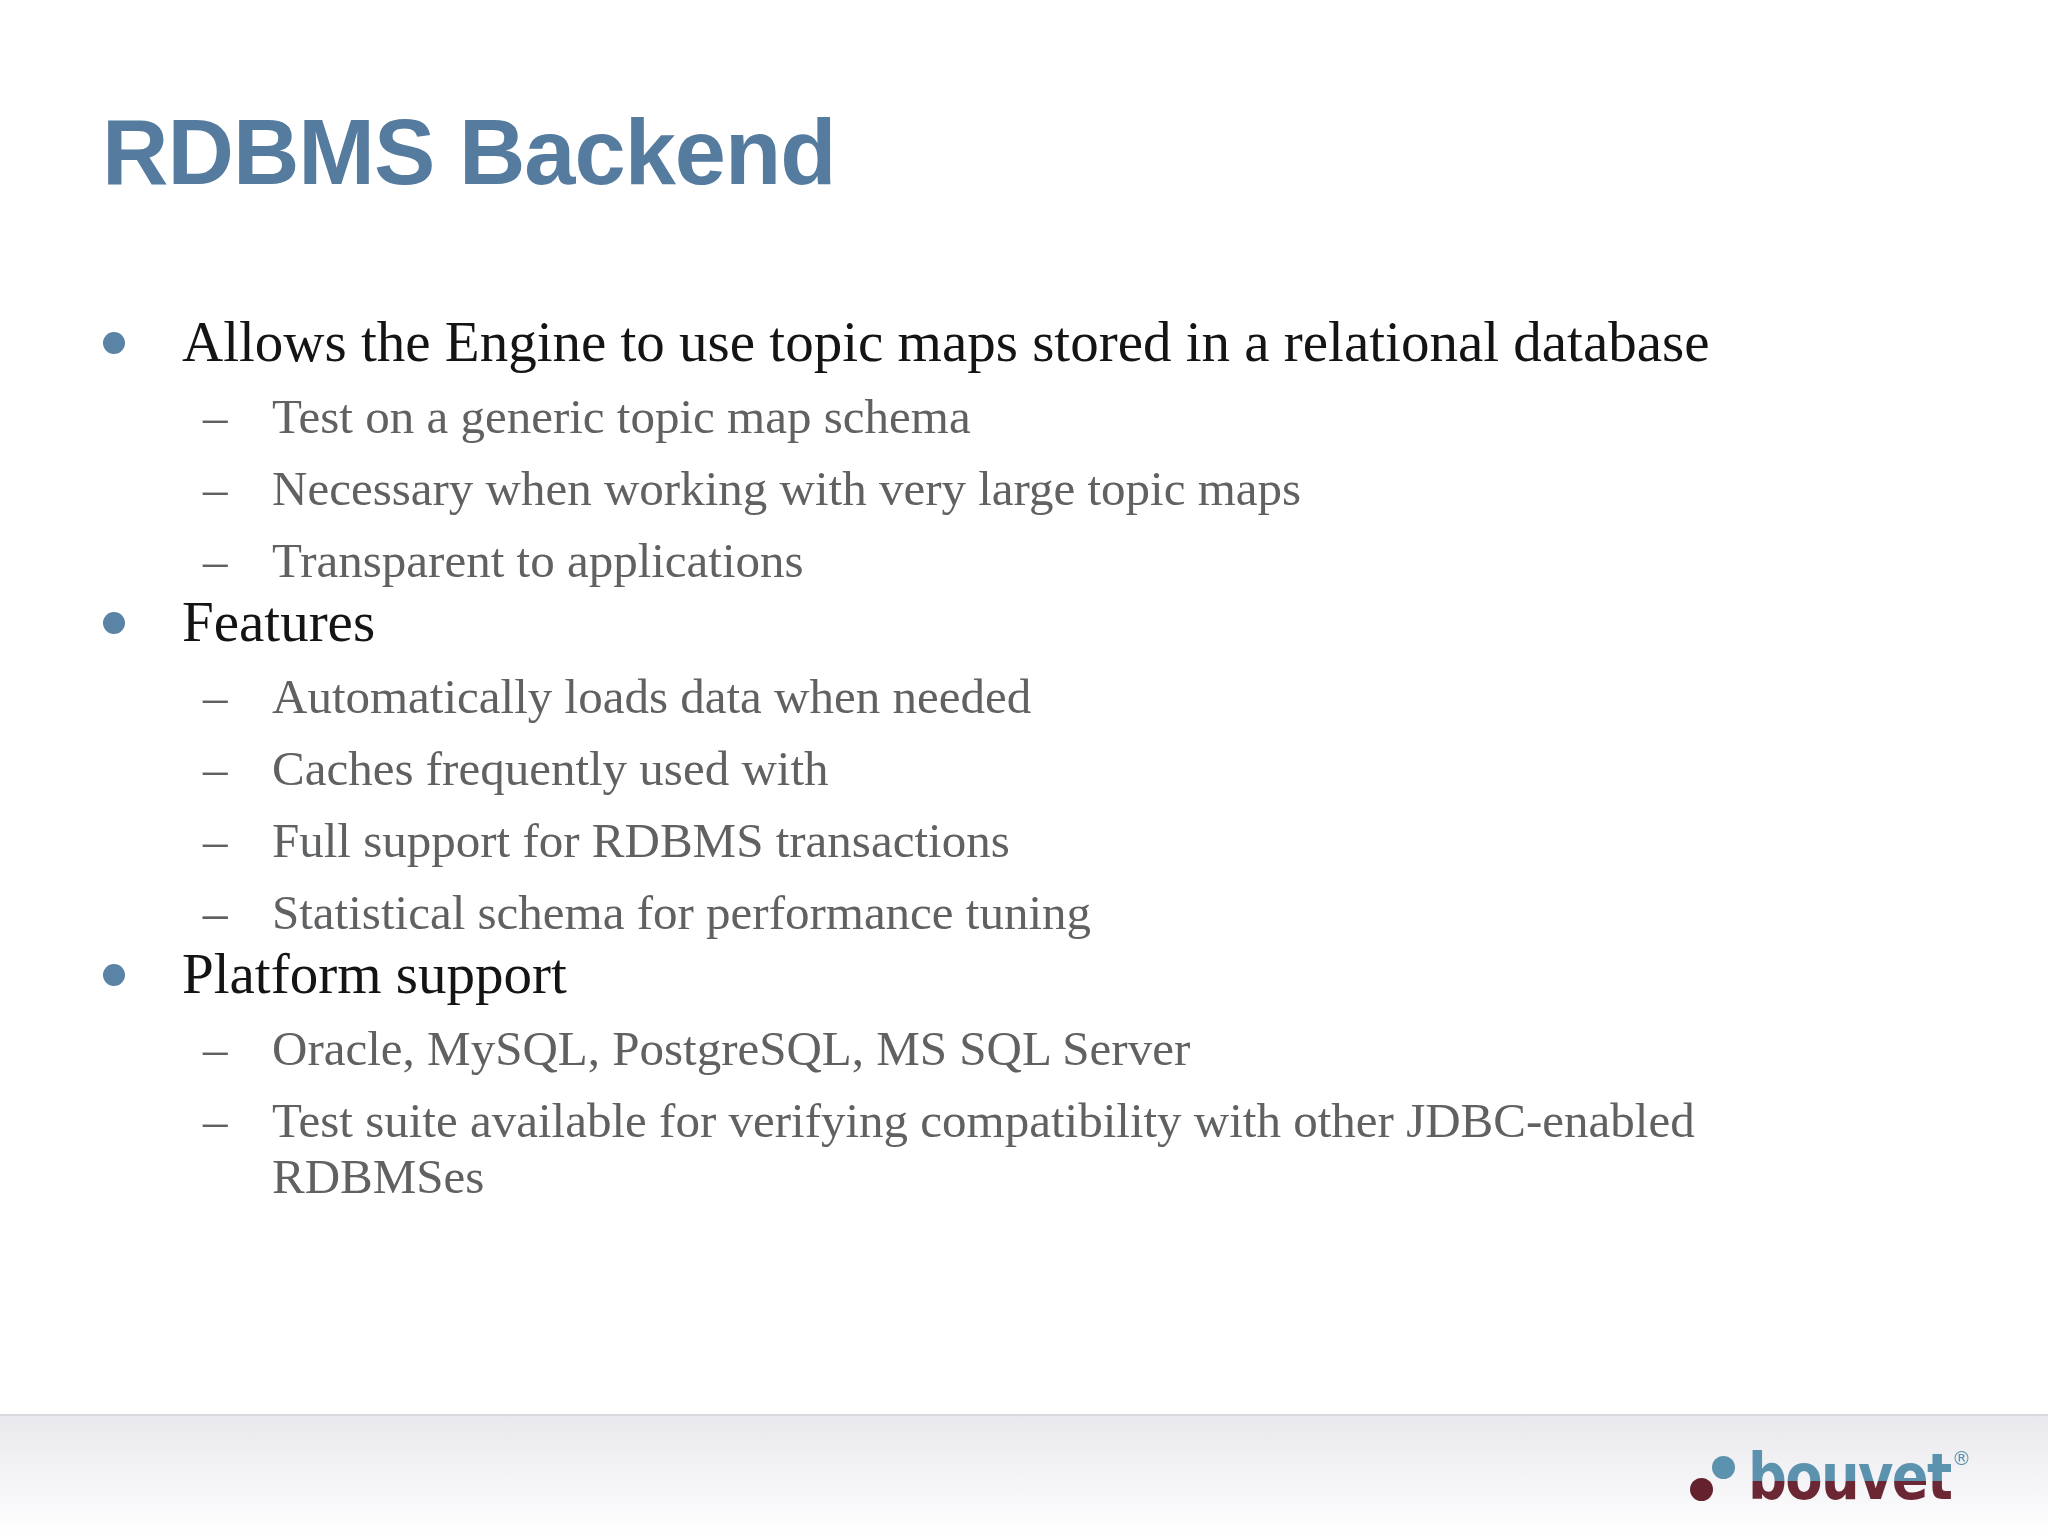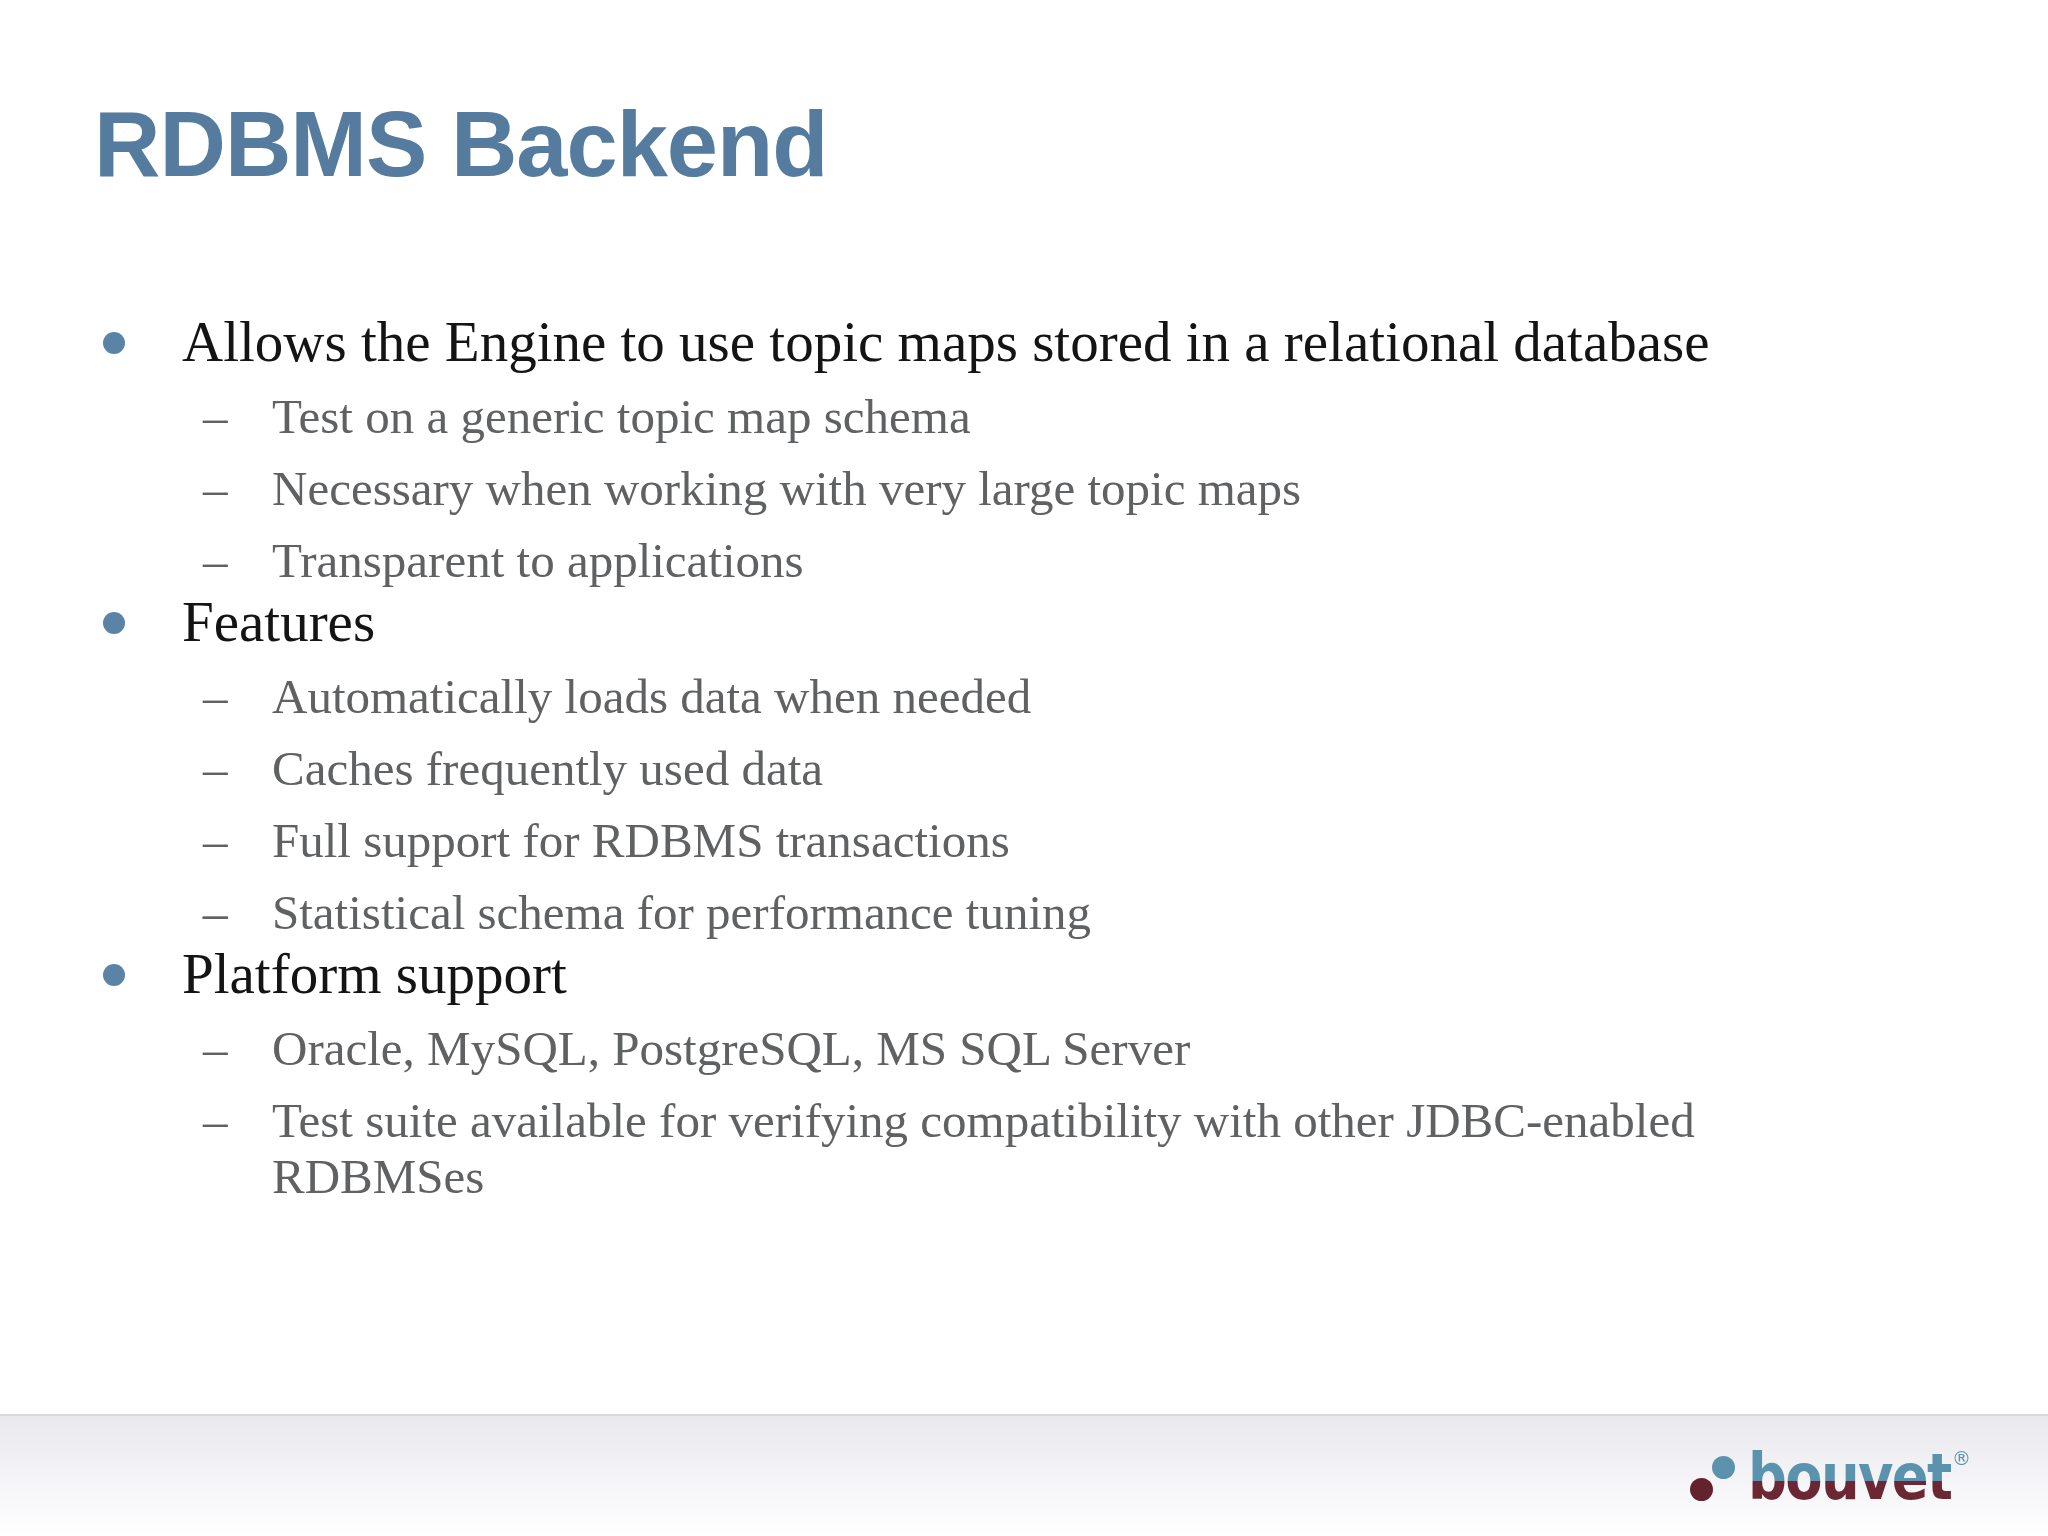--- a/index.html
+++ b/index.html
@@ -10,21 +10,21 @@
     background: #ffffff;
     overflow: hidden;
     font-family: "Liberation Serif", serif;
   }
 
   
   .title {
     position: absolute;
     left: 86px;
     top: 90px;
-    margin: 8px;
+    margin: 16px;
     font-family: "Liberation Sans", sans-serif;
     font-weight: bold;
     font-size: 92px;
     line-height: 1;
     letter-spacing: -1px;
     color: #557B9F;
   }
 
   
   .content {
@@ -149,21 +149,21 @@
     <div class="l1">
       <span class="dot"></span>
       <span>Features</span>
     </div>
     <div class="l2">
       <span class="dash">–</span>
       <span>Automatically loads data when needed</span>
     </div>
     <div class="l2">
       <span class="dash">–</span>
-      <span>Caches frequently used data</span>
+      <span>Caches frequently used with</span>
     </div>
     <div class="l2">
       <span class="dash">–</span>
       <span>Full support for RDBMS transactions</span>
     </div>
     <div class="l2">
       <span class="dash">–</span>
     </div>
     <div class="l2">
       <span class="dash">–</span>

